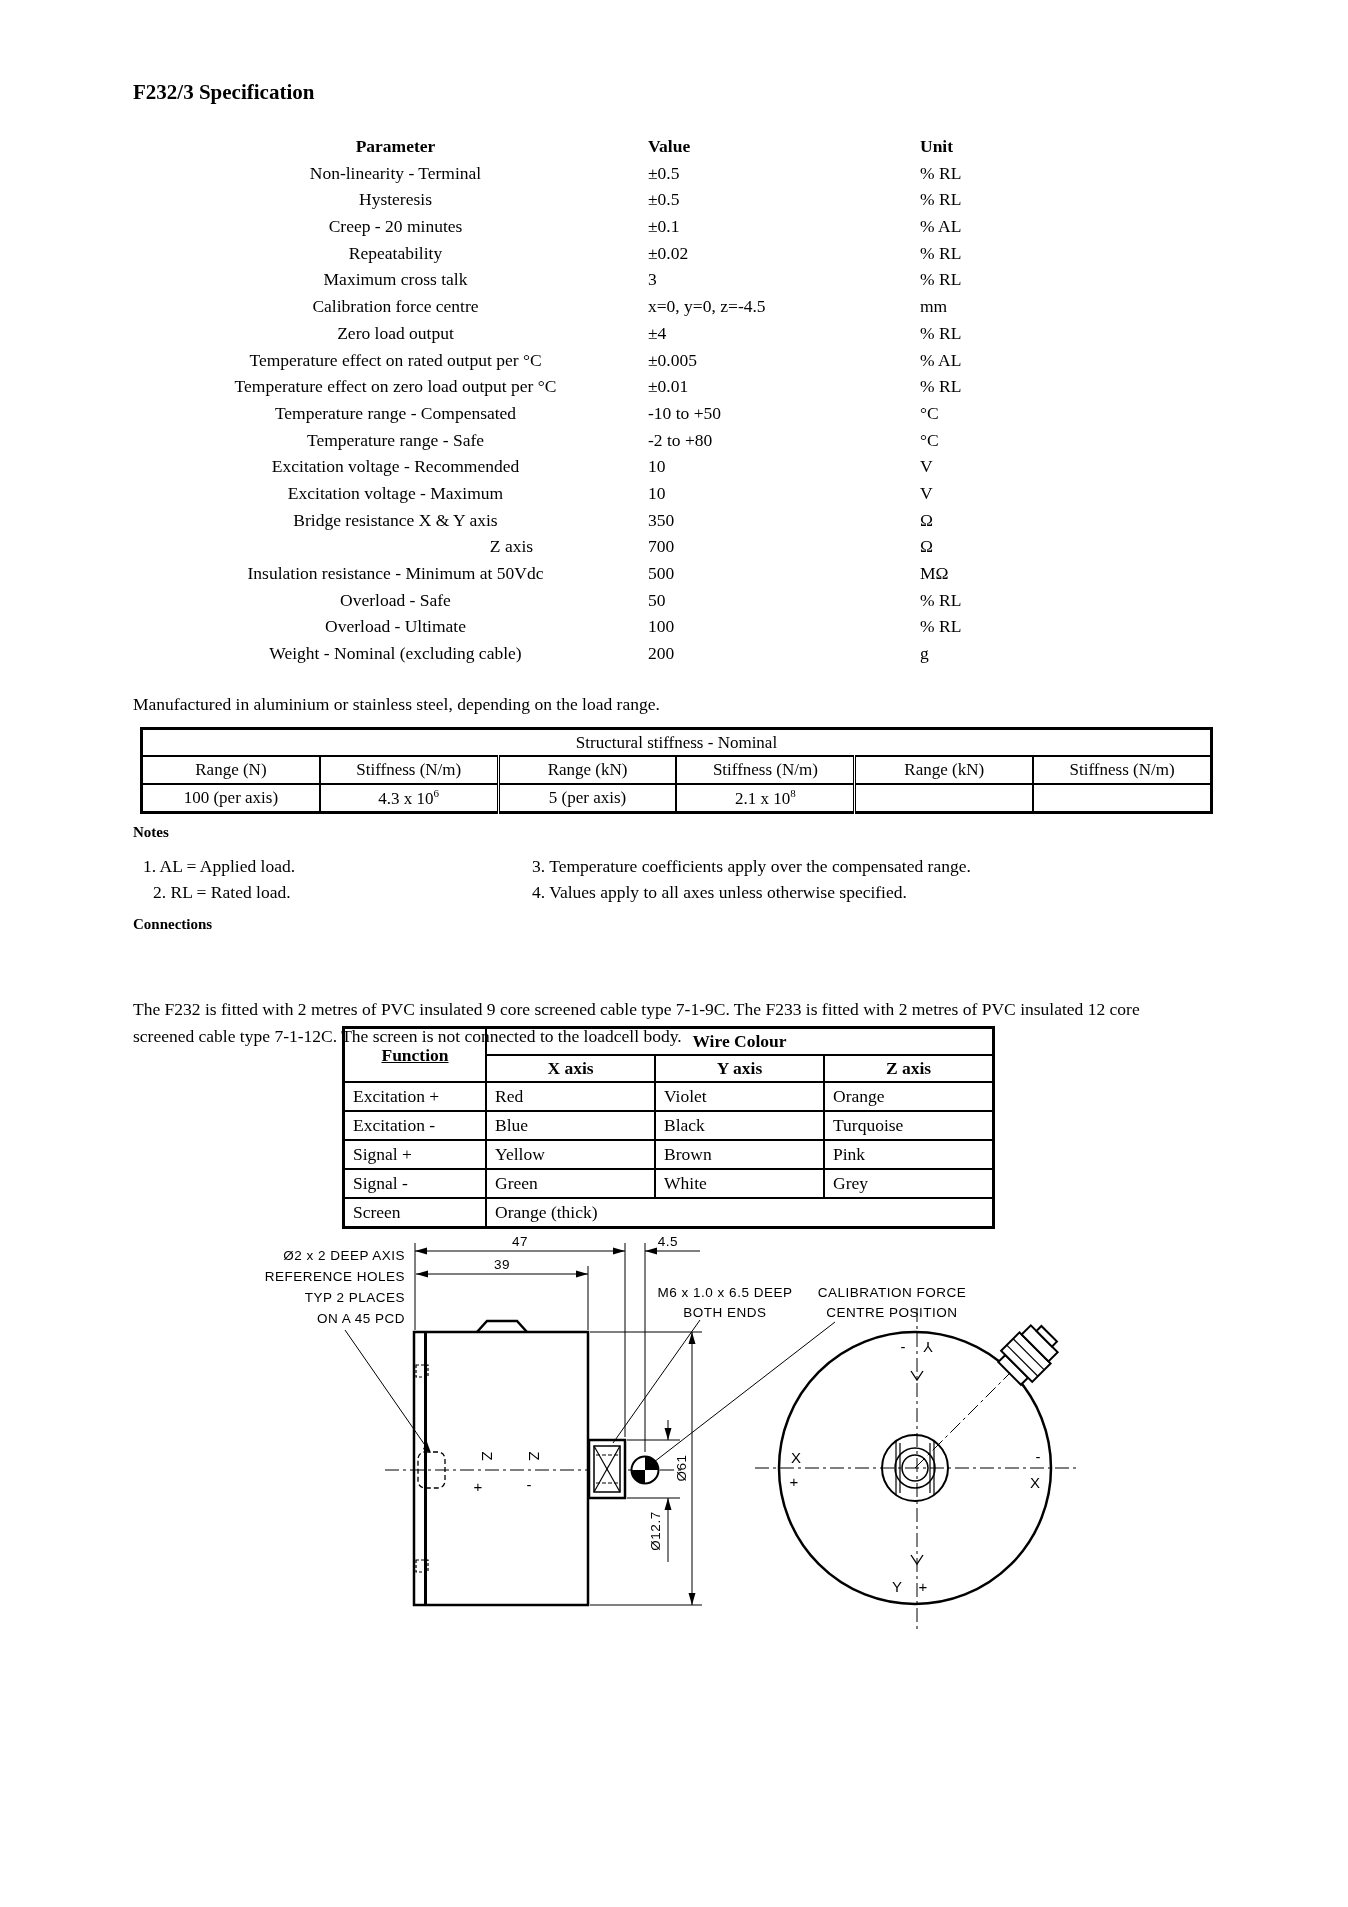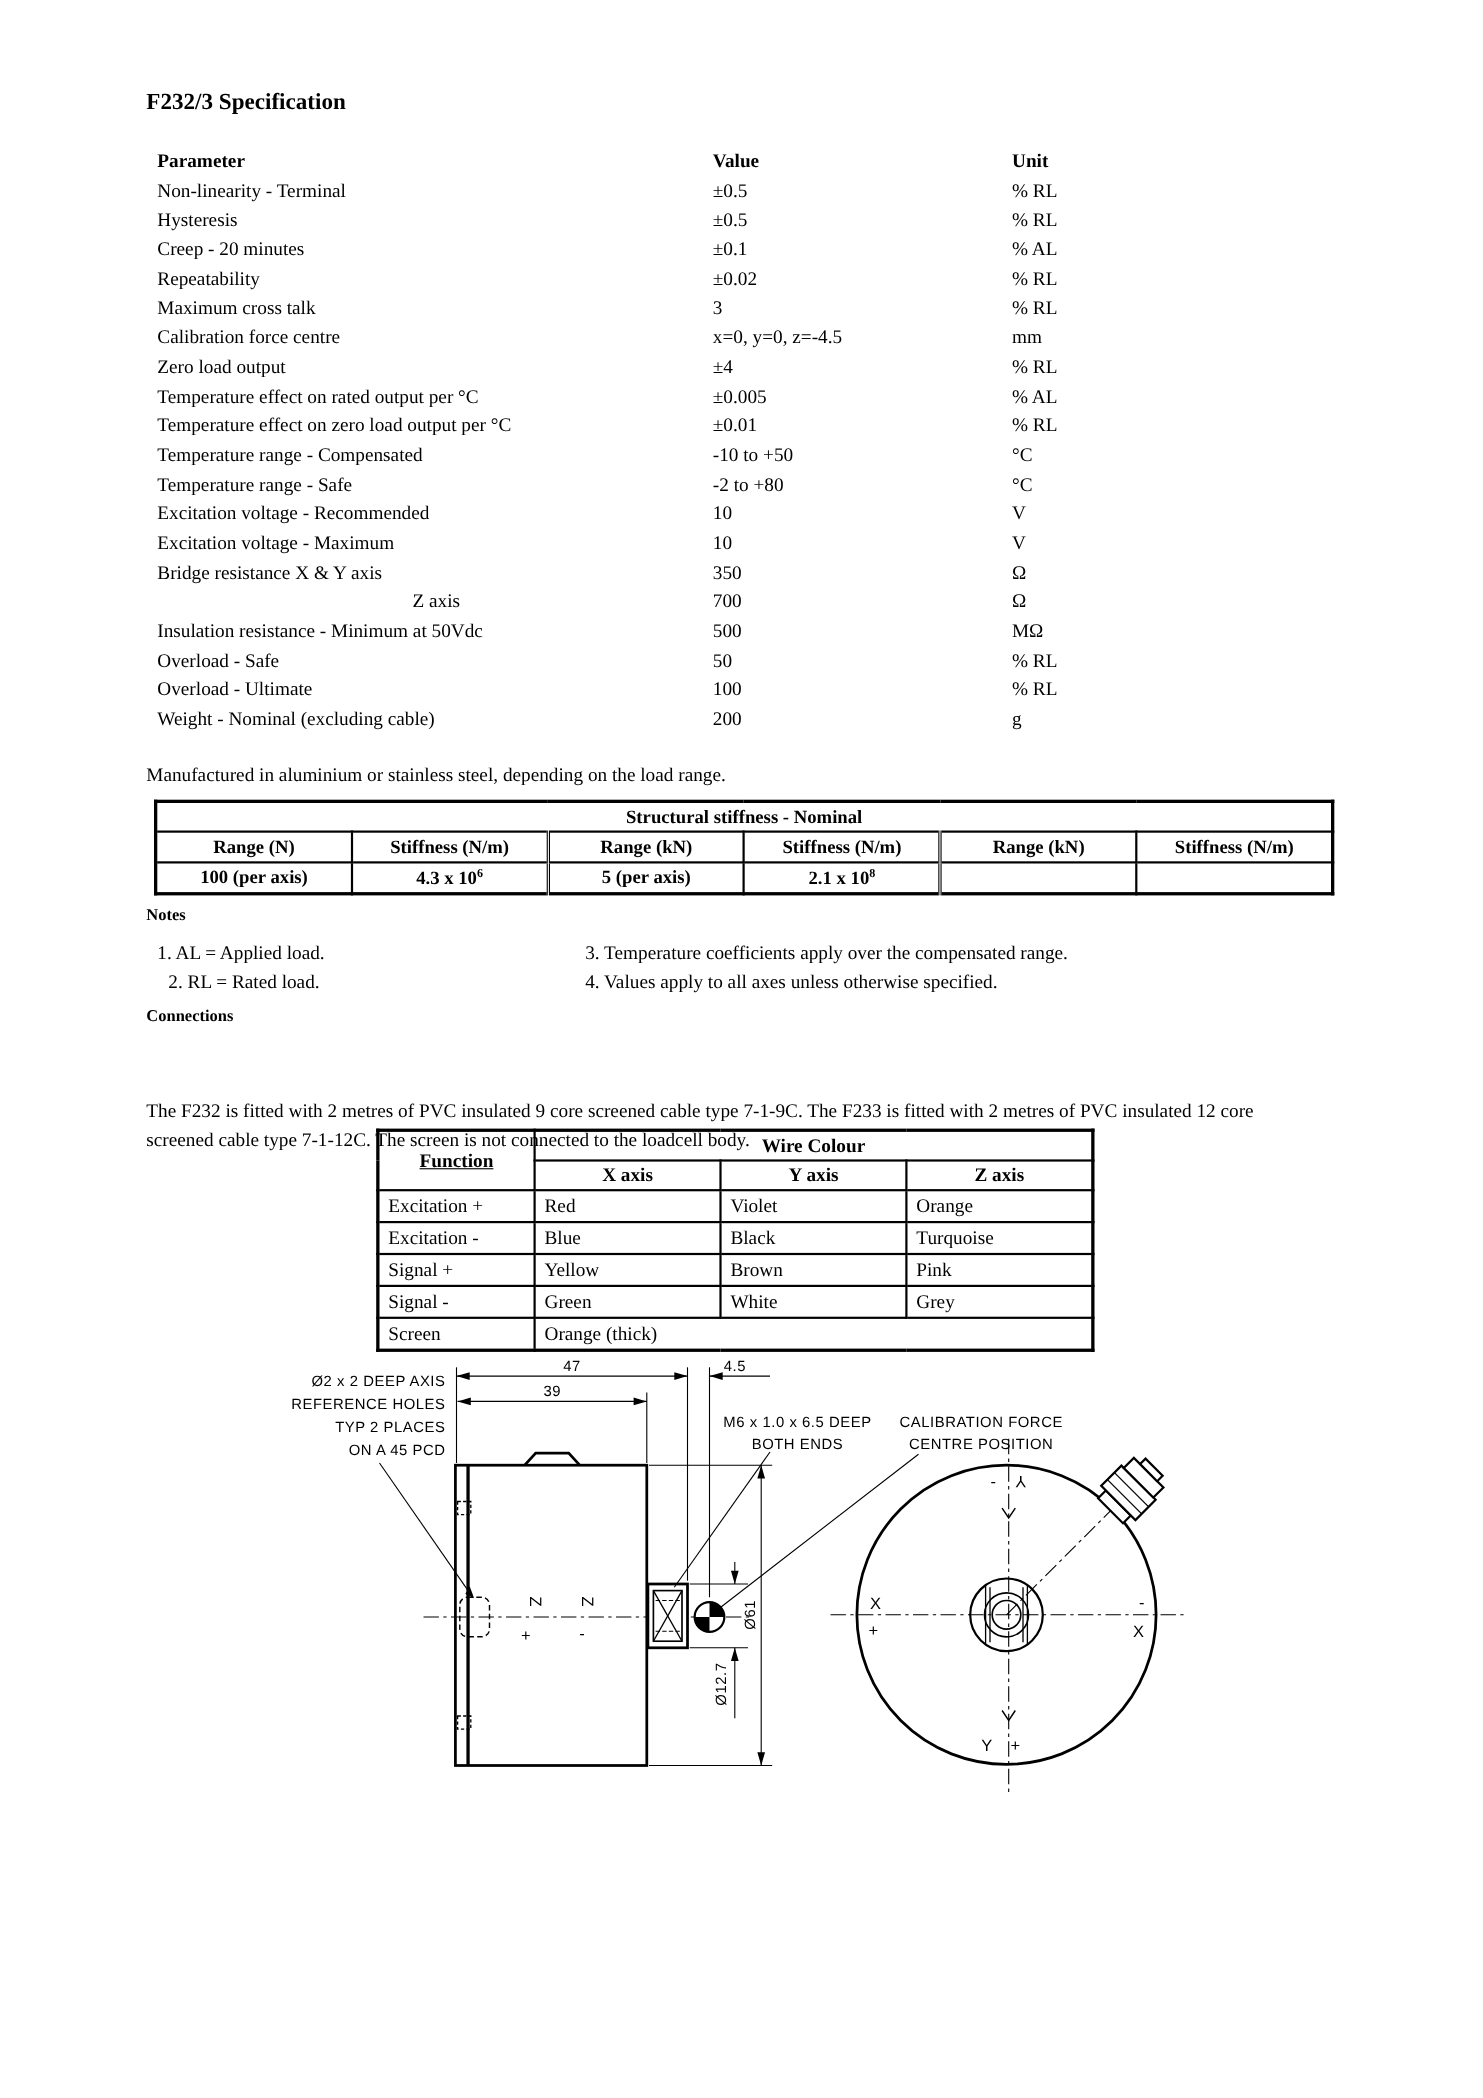--- a/index.html
+++ b/index.html
@@ -6,27 +6,27 @@
   body{
     width:1348px;height:1907px;background:#ffffff;position:relative;
     font-family:"Liberation Serif","DejaVu Serif",serif;color:#000;
     overflow:hidden;
   }
   .abs{position:absolute;}
   .title{left:133px;top:80px;font-size:21px;font-weight:bold;}
   
   .spec{left:133px;top:133px;width:1090px;}
   .spec-row{display:grid;grid-template-columns:515px 272px 1fr;height:26.7px;line-height:26.7px;font-size:17.5px;}
-  .spec-row .p{padding-left:10px;white-space:nowrap;}
+  .spec-row .p{padding-left:10px;white-space:nowrap;text-align:center;}
   .spec-row.hdr{font-weight:bold;}
   .spec-row .p.ind{padding-left:242px;}
   .manu{left:133px;top:694px;font-size:17.5px;}
   
   .stiff{left:140px;top:727px;border-collapse:collapse;table-layout:fixed;width:1073px;font-size:17px;}
-  .stiff td,.stiff th{border:2px solid #000;text-align:center;padding:0;height:26px;font-weight:bold;}
+  .stiff td,.stiff th{border:2px solid #000;text-align:center;padding:0;height:26px;font-weight:normal;}
   .stiff .ttl{height:25px;}
   .stiff tr{height:26px;}
   .stiff{border:3px solid #000;}
   .stiff .thick{border-left:3px double #000;}
   sup{font-size:11px;}
   
   .h2{font-size:15px;font-weight:bold;}
   .note{font-size:17.5px;white-space:nowrap;}
   .conn-p{left:133px;top:948px;width:1068px;font-size:17.5px;line-height:27px;margin-top:48px;}
   

